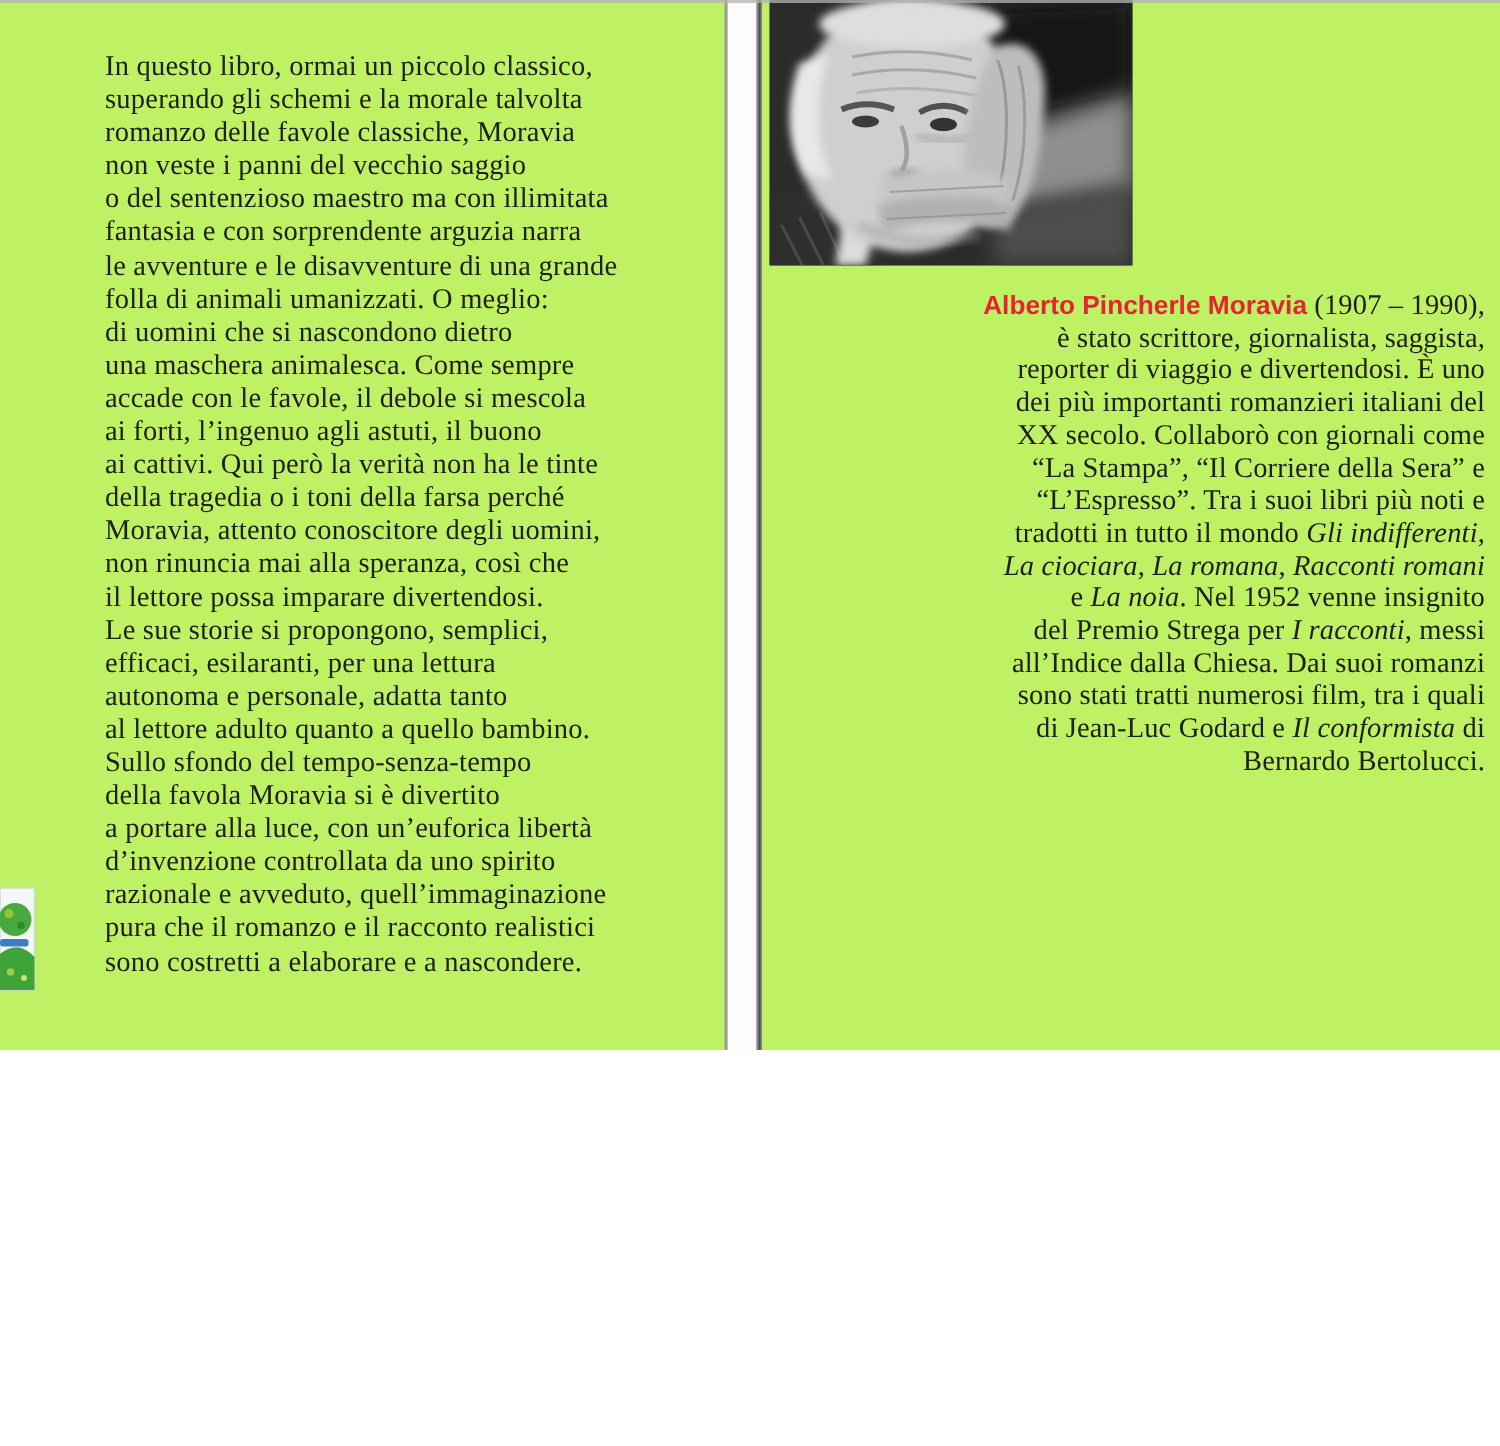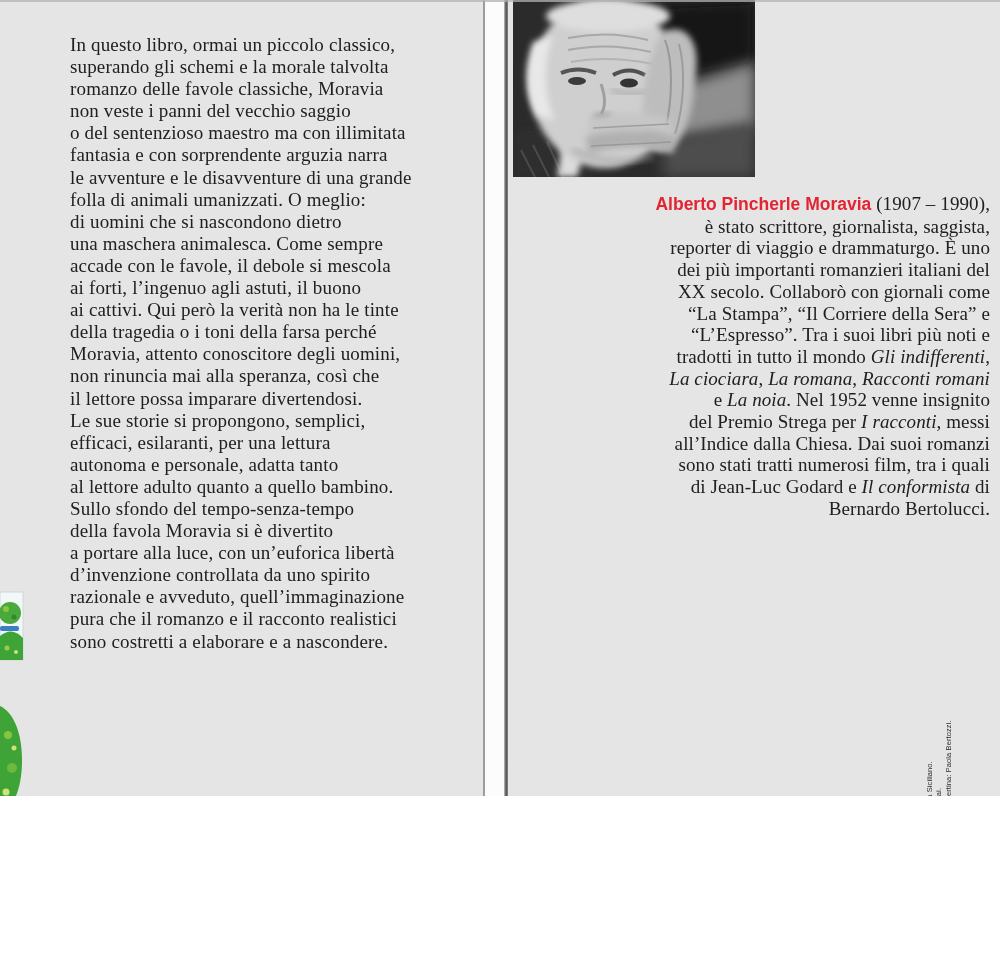--- a/index.html
+++ b/index.html
@@ -3,21 +3,21 @@
 <meta charset="utf-8">
 <style>
   :root{
     --red:#e32431;
     --ink:#1e1e1e;
     --green:#3fa83a;
   }
   *{margin:0;padding:0;box-sizing:border-box;}
   html,body{background:#ffffff;}
   body{font-family:"Liberation Serif","DejaVu Serif",serif;color:var(--ink);}
-  .canvas{position:relative;width:1000px;height:796px;background:#e5e5e5;overflow:hidden;}
+  .canvas{position:relative;width:1000px;height:700px;background:#bef264;overflow:hidden;}
 
   
   .top-edge{position:absolute;left:0;top:0;width:1000px;height:2px;background:#b3b3b3;opacity:.75;z-index:40;}
   .bottom-edge-right{position:absolute;left:508px;top:961px;width:492px;height:2px;background:#cccccc;opacity:.7;z-index:40;}
 
   
   .fold-left{position:absolute;left:483px;top:0;width:2px;height:964px;background:#9c9c9c;z-index:30;}
   .gutter{position:absolute;left:485px;top:0;width:19px;height:964px;background:#fcfcfc;z-index:29;}
   .fold-right{position:absolute;left:504px;top:0;width:4px;height:964px;background:linear-gradient(to right,#c0c0c0,#4f4f4f 55%,#8a8a8a);z-index:30;}
 
@@ -162,21 +162,21 @@
       <path d="M72,137 C100,128 142,128 163,139 L160,154 C135,144 100,147 76,154 Z" fill="#b0b0b0" filter="url(#soft)"></path>
       <path d="M80,128 L156,124 M78,146 L158,142" stroke="#8f8f8f" stroke-width="1.5" fill="none" opacity=".7"></path>
 
       <path d="M60,150 Q95,168 140,156" stroke="#9a9a9a" stroke-width="6" fill="none" opacity=".5" filter="url(#soft)"></path>
     </svg>
   </div>
 
   <div class="bio-text" id="bio-text">
       <div class="tline"><span class="seg-name">Alberto Pincherle Moravia</span><span class="seg-r"> (1907 – 1990),</span></div>
       <div class="tline"><span class="seg-r">è stato scrittore, giornalista, saggista,</span></div>
-      <div class="tline"><span class="seg-r">reporter di viaggio e drammaturgo. È uno</span></div>
+      <div class="tline"><span class="seg-r">reporter di viaggio e divertendosi. È uno</span></div>
       <div class="tline"><span class="seg-r">dei più importanti romanzieri italiani del</span></div>
       <div class="tline"><span class="seg-r">XX secolo. Collaborò con giornali come</span></div>
       <div class="tline"><span class="seg-r">“La Stampa”, “Il Corriere della Sera” e</span></div>
       <div class="tline"><span class="seg-r">“L’Espresso”. Tra i suoi libri più noti e</span></div>
       <div class="tline"><span class="seg-r">tradotti in tutto il mondo </span><span class="seg-i">Gli indifferenti</span><span class="seg-r">,</span></div>
       <div class="tline"><span class="seg-i">La ciociara</span><span class="seg-r">, </span><span class="seg-i">La romana</span><span class="seg-r">, </span><span class="seg-i">Racconti romani</span></div>
       <div class="tline"><span class="seg-r">e </span><span class="seg-i">La noia</span><span class="seg-r">. Nel 1952 venne insignito</span></div>
       <div class="tline"><span class="seg-r">del Premio Strega per </span><span class="seg-i">I racconti</span><span class="seg-r">, messi</span></div>
       <div class="tline"><span class="seg-r">all’Indice dalla Chiesa. Dai suoi romanzi</span></div>
       <div class="tline"><span class="seg-r">sono stati tratti numerosi film, tra i quali</span></div>

